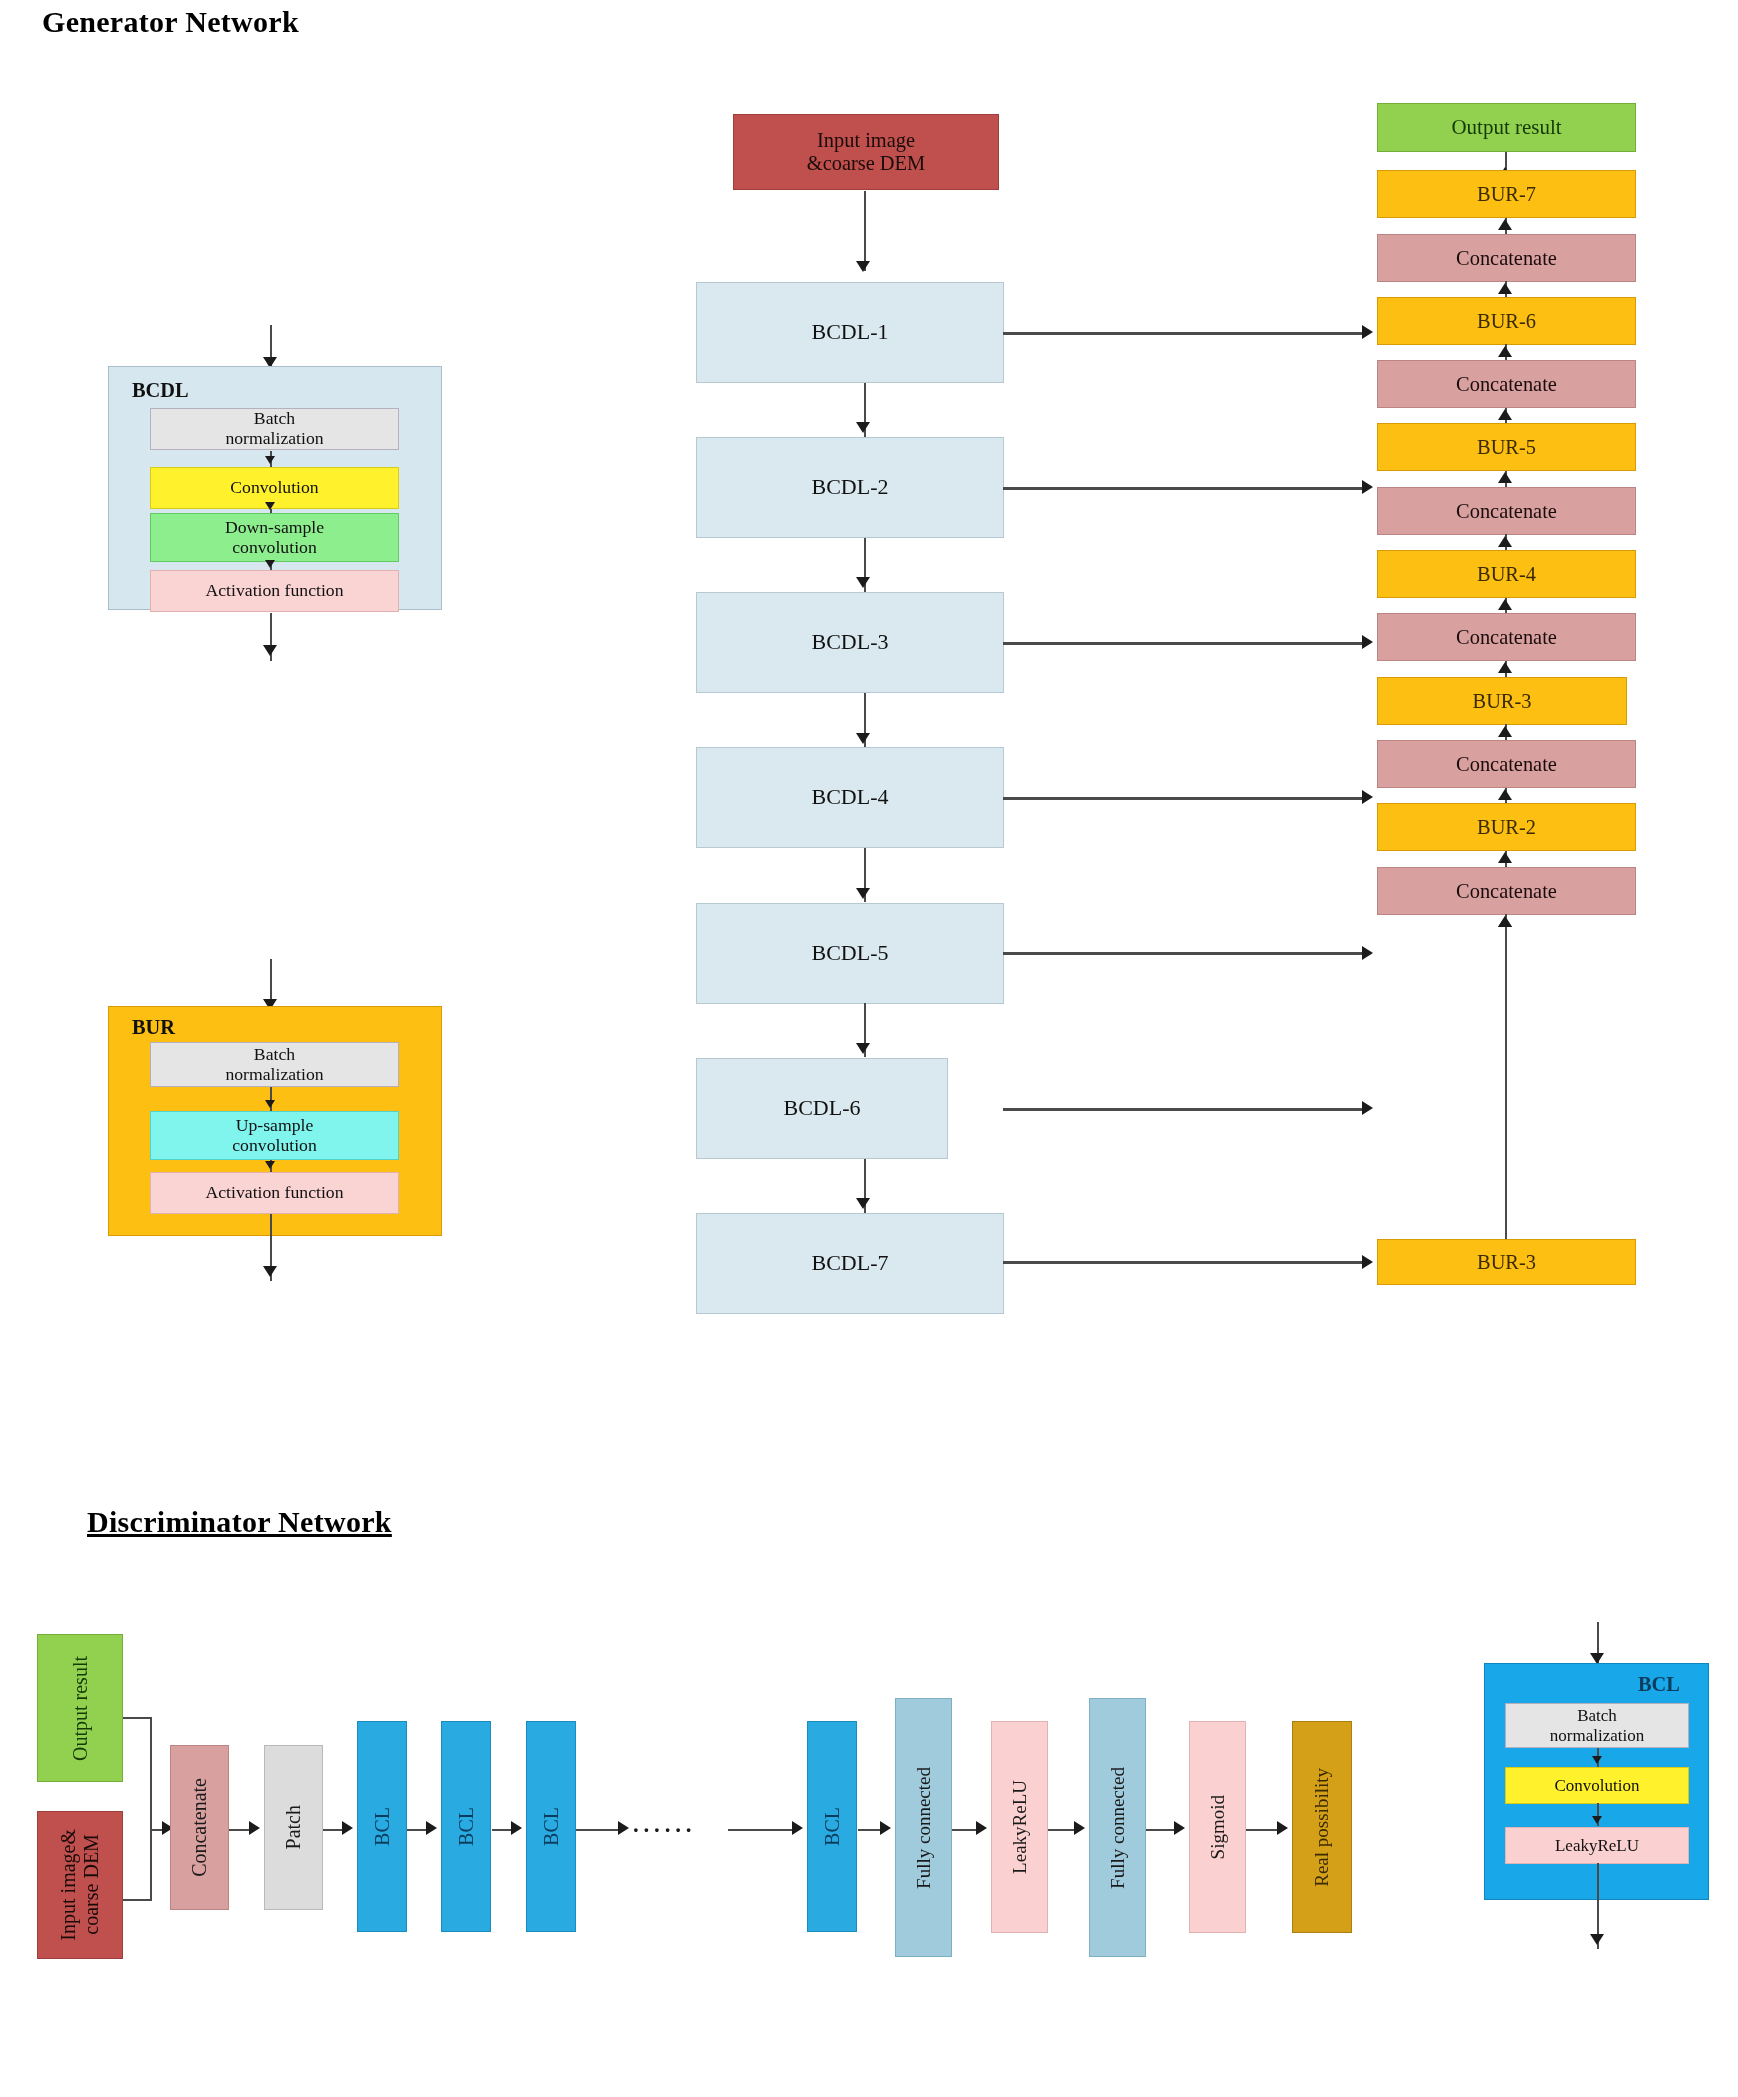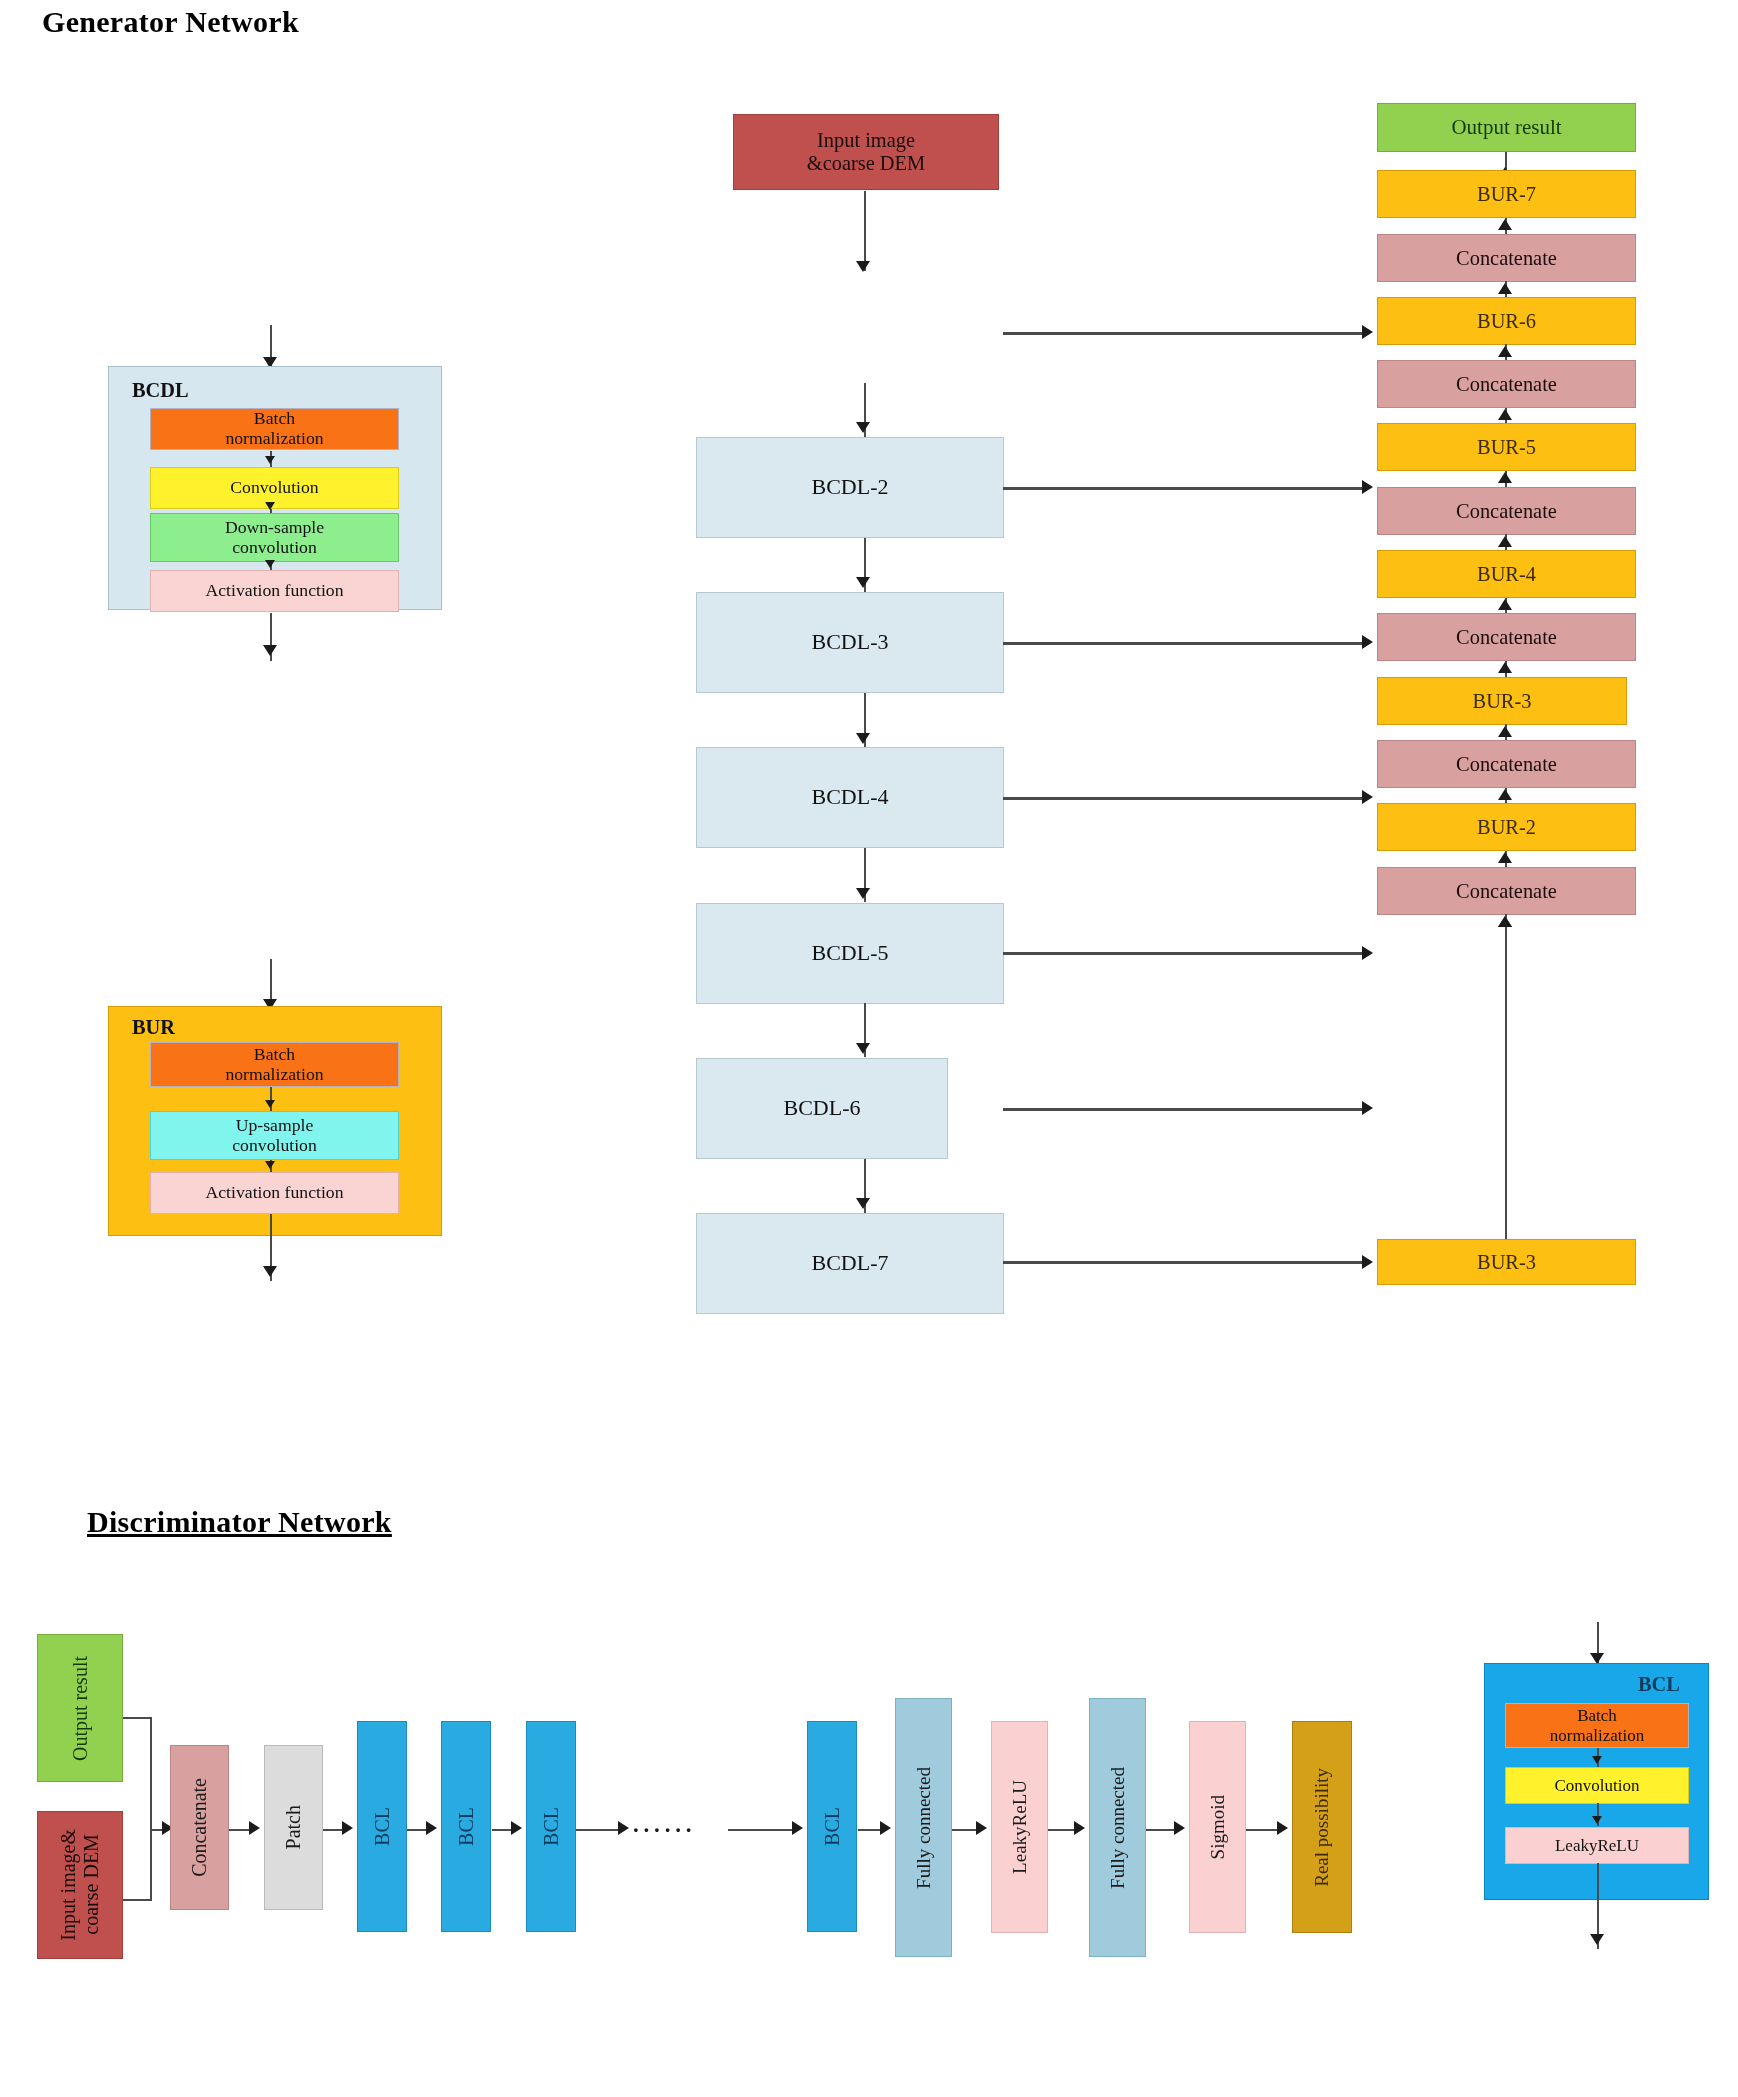--- a/index.html
+++ b/index.html
@@ -11,21 +11,21 @@
   .box{position:absolute;box-sizing:border-box;display:flex;align-items:center;
        justify-content:center;text-align:center;line-height:1.12;
        border:0.7px solid #9a9a9a;color:#111;}
 
   
   .c-bcdl   {background:#dae9f0;border-color:#b6c8d2;}
   .c-bur    {background:#fcbf12;border-color:#d79b06;}
   .c-concat {background:#d9a0a0;border-color:#bb8585;}
   .c-input  {background:#c0504d;border-color:#9e3f3c;}
   .c-output {background:#92d050;border-color:#74ae38;}
-  .c-bn     {background:#f97316;border-color:#b5afc0;}
+  .c-bn     {background:#e5e5e5;border-color:#b5afc0;}
   .c-conv   {background:#fff22d;border-color:#d8cc17;}
   .c-down   {background:#8cee8c;border-color:#63c963;}
   .c-up     {background:#7ff5ee;border-color:#4fd4cb;}
   .c-act    {background:#fad3d3;border-color:#e2b1b1;}
   .c-bcdlwrap{background:#d6e7ef;border-color:#a9bfc9;}
   .c-burwrap{background:#fcbf12;border-color:#d79b06;}
   .c-bclwrap{background:#18a7e8;border-color:#0f87bd;}
   .c-bcl    {background:#29abe2;border-color:#1a8cbd;}
   .c-patch  {background:#dcdcdc;border-color:#b9b9b9;}
   .c-fc     {background:#9fcbdc;border-color:#7cb0c4;}
@@ -102,20 +102,23 @@
       <span style="white-space: pre-line;">Activation function</span>
     </div>
     <div class="ln lnv" style="left:270px;top:1214px;height:67px;width:2px;"></div>
     <div class="arrow ar-down" style="left:263px;top:1266px;"></div>
     <div class="box c-input" style="left:733px;top:114px;width:266px;height:76px;font-size:20.4px;color:#1a0b0b;">
       <span style="white-space: pre-line;">Input image
 &amp;coarse DEM</span>
     </div>
     <div class="ln lnv" style="left:864px;top:191px;height:80px;"></div>
     <div class="arrow ar-down" style="left:856px;top:261px;"></div>
+    <div class="box c-bcdl" style="left:696px;top:282px;width:308px;height:101px;font-size:22px;">
+      <span style="white-space: pre-line;">BCDL-1</span>
+    </div>
     <div class="ln lnv" style="left:864px;top:383px;height:54px;"></div>
     <div class="arrow ar-down" style="left:856px;top:422px;"></div>
     <div class="box c-bcdl" style="left:696px;top:437px;width:308px;height:101px;font-size:22px;">
       <span style="white-space: pre-line;">BCDL-2</span>
     </div>
     <div class="ln lnv" style="left:864px;top:538px;height:54px;"></div>
     <div class="arrow ar-down" style="left:856px;top:577px;"></div>
     <div class="box c-bcdl" style="left:696px;top:592px;width:308px;height:101px;font-size:22px;">
       <span style="white-space: pre-line;">BCDL-3</span>
     </div>

